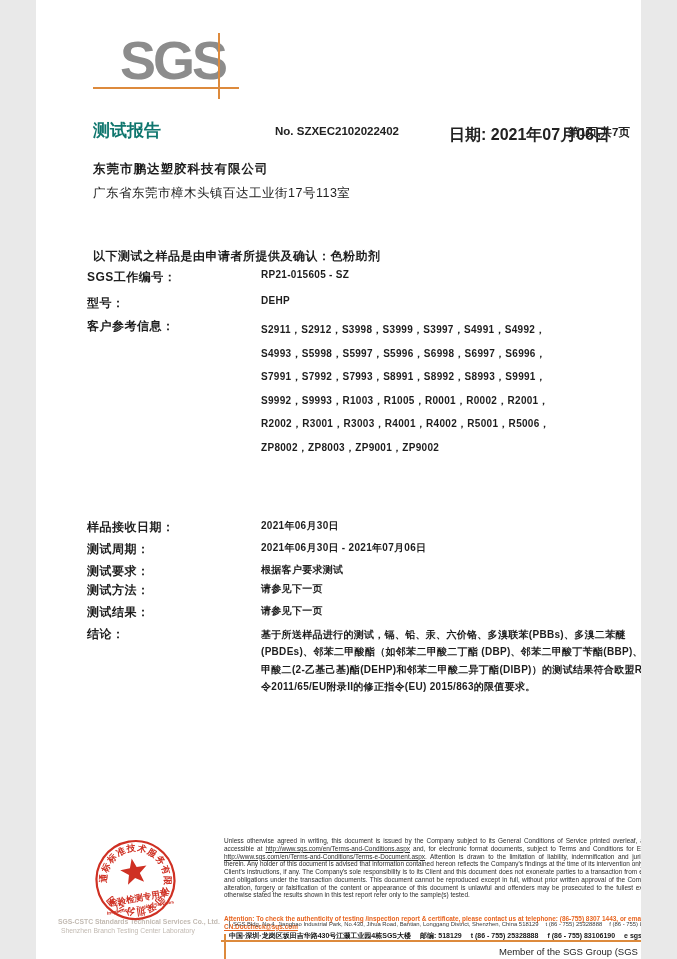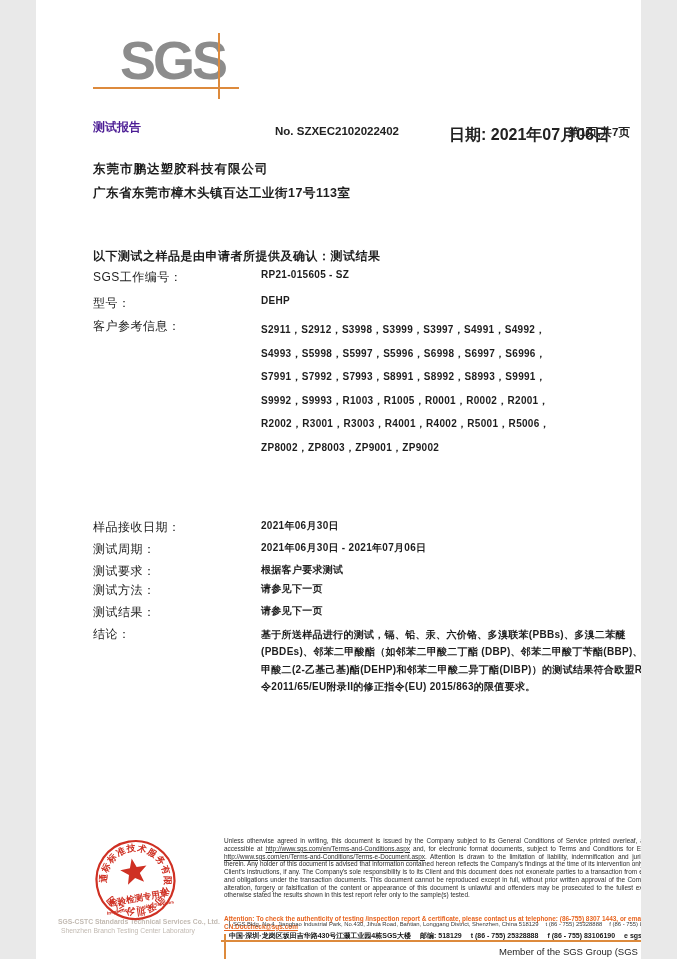--- a/index.html
+++ b/index.html
@@ -16,31 +16,31 @@
   
   .sgs-logo{
     position:absolute;left:84px;top:34px;
     font-size:54px;font-weight:700;color:#8c8c8c;
     letter-spacing:-3px;line-height:52px;
     transform:scaleY(0.98);
   }
   .logo-hline{position:absolute;left:57px;top:87px;width:146px;height:2px;background:#dd8a3c;}
   .logo-vline{position:absolute;left:182px;top:33px;width:2px;height:66px;background:#dd8a3c;}
   
-  .report-title{position:absolute;left:57px;top:119px;font-size:12px;font-weight:700;color:#4c1d95;}
+  .report-title{position:absolute;left:57px;top:119px;font-size:17px;font-weight:700;color:#0f766e;}
   .report-no{position:absolute;left:239px;top:125px;font-size:11.5px;font-weight:700;color:#222;}
   .report-date{position:absolute;left:413px;top:125px;font-size:16px;font-weight:700;color:#222;}
   .report-page{position:absolute;left:532px;top:125px;font-size:11.5px;font-weight:700;color:#222;}
   
   .applicant-name{position:absolute;left:57px;top:161px;font-size:12.5px;font-weight:700;letter-spacing:1px;}
-  .applicant-address{position:absolute;left:57px;top:185px;font-size:12.5px;font-weight:700;letter-spacing:0.5px;}
+  .applicant-address{position:absolute;left:57px;top:185px;font-size:12.5px;font-weight:400;letter-spacing:0.5px;}
   .intro-line{position:absolute;left:57px;top:248px;font-size:12px;font-weight:700;letter-spacing:0.5px;}
   
   .row{position:absolute;left:0;width:677px;}
-  .lbl{position:absolute;left:57px;top:0;font-size:12px;font-weight:400;letter-spacing:0.5px;white-space:nowrap;}
+  .lbl{position:absolute;left:51px;top:0;font-size:12px;font-weight:700;letter-spacing:0.5px;white-space:nowrap;}
   .val{position:absolute;left:225px;top:0;width:420px;font-size:10px;font-weight:700;letter-spacing:0.3px;}
   .ref-line{line-height:23.5px;white-space:nowrap;}
   .conclusion .val{line-height:17.3px;width:416px;text-align:left;}
   
   .stamp{position:absolute;left:35px;top:838px;transform:rotate(-10deg);}
   .lab-name{position:absolute;left:22px;top:918px;width:175px;color:#c2bab2;font-size:6.8px;line-height:8.5px;font-weight:700;}
   .lab-name div:nth-child(2){padding-left:3px;font-weight:400;}
   .disclaimer{
     position:absolute;left:188px;top:837px;width:485px;margin:0;
     font-size:6.45px;line-height:7.75px;color:#2b2b2b;text-align:justify;
@@ -70,21 +70,21 @@
   <div class="logo-vline"></div>
 
   <div class="report-title">测试报告</div>
   <div class="report-no">No. SZXEC2102022402</div>
   <div class="report-date">日期: 2021年07月06日</div>
   <div class="report-page">第1页,共7页</div>
 
   <div class="applicant-name">东莞市鹏达塑胶科技有限公司</div>
   <div class="applicant-address">广东省东莞市樟木头镇百达工业街17号113室</div>
 
-  <div class="intro-line">以下测试之样品是由申请者所提供及确认：测试结果</div>
+  <div class="intro-line">以下测试之样品是由申请者所提供及确认：色粉助剂</div>
 
   <div class="row" style="top:269px">
     <div class="lbl">SGS工作编号：</div>
     <div class="val">RP21-015605 - SZ</div>
   </div>
 
   <div class="row" style="top:295px">
     <div class="lbl">型号：</div>
     <div class="val">DEHP</div>
   </div>

